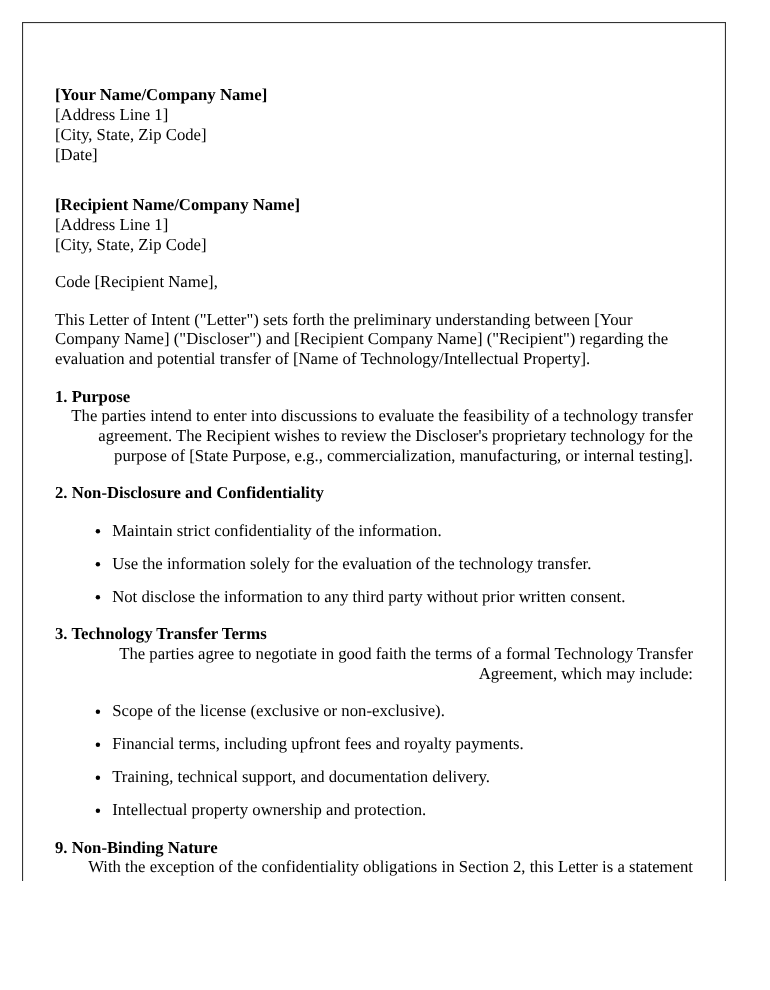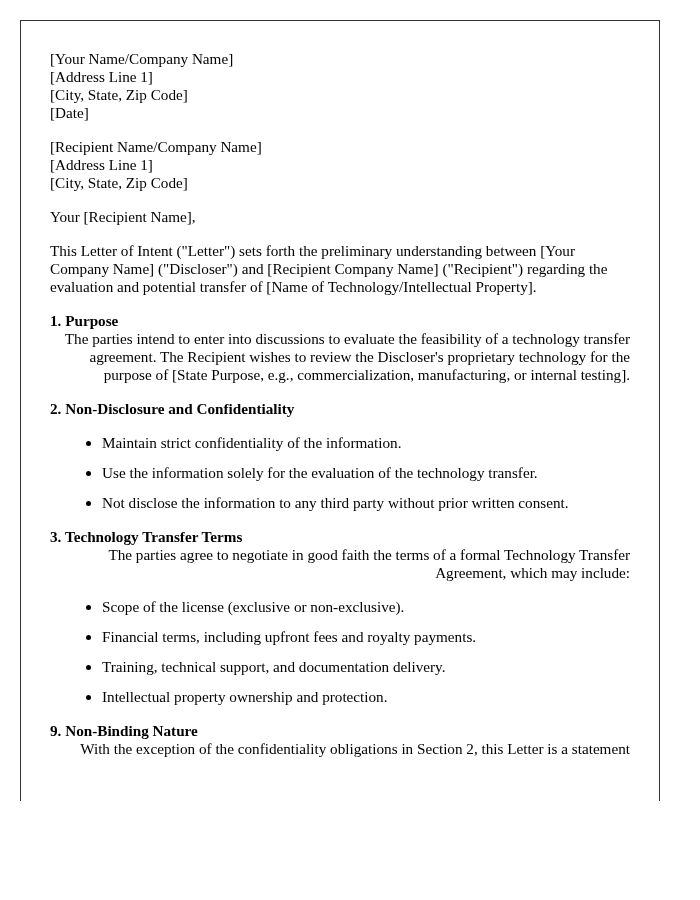--- a/index.html
+++ b/index.html
@@ -30,21 +30,21 @@
       width: 640px;
       height: 1200px;
       border: 1px solid #333333;
       box-sizing: border-box;
       padding: 29px 29px 0 29px;
       font-size: 15.2px;
       line-height: 18px;
     }
     .block { margin: 0 0 16px 0; }
     .line { display: block; }
-    .bold { font-weight: normal; }
+    .bold { font-weight: bold; margin-top: 28px; }
     p { margin: 0 0 16px 0; }
     .section-title {
       font-weight: bold;
       display: block;
     }
     ul {
       margin: 16px 0 16px 0;
       padding-left: 40px;
     }
     ul li {
@@ -67,21 +67,21 @@
       <span class="line">[Date]</span>
     </div>
 
     <div class="block">
       <span class="line bold">[Recipient Name/Company Name]</span>
       <span class="line">[Address Line 1]</span>
       <span class="line">[City, State, Zip Code]</span>
     </div>
 
 
-    <p>Your [Recipient Name],</p>
+    <p>Code [Recipient Name],</p>
 
     <p>This Letter of Intent ("Letter") sets forth the preliminary understanding between [Your Company Name] ("Discloser") and [Recipient Company Name] ("Recipient") regarding the evaluation and potential transfer of [Name of Technology/Intellectual Property].</p>
 
     <div class="section">
       <span class="section-title">1. Purpose</span>
       <p>The parties intend to enter into discussions to evaluate the feasibility of a technology transfer agreement. The Recipient wishes to review the Discloser's proprietary technology for the purpose of [State Purpose, e.g., commercialization, manufacturing, or internal testing].</p>
     </div>
 
     <div class="section">
       <span class="section-title">2. Non-Disclosure and Confidentiality</span>

